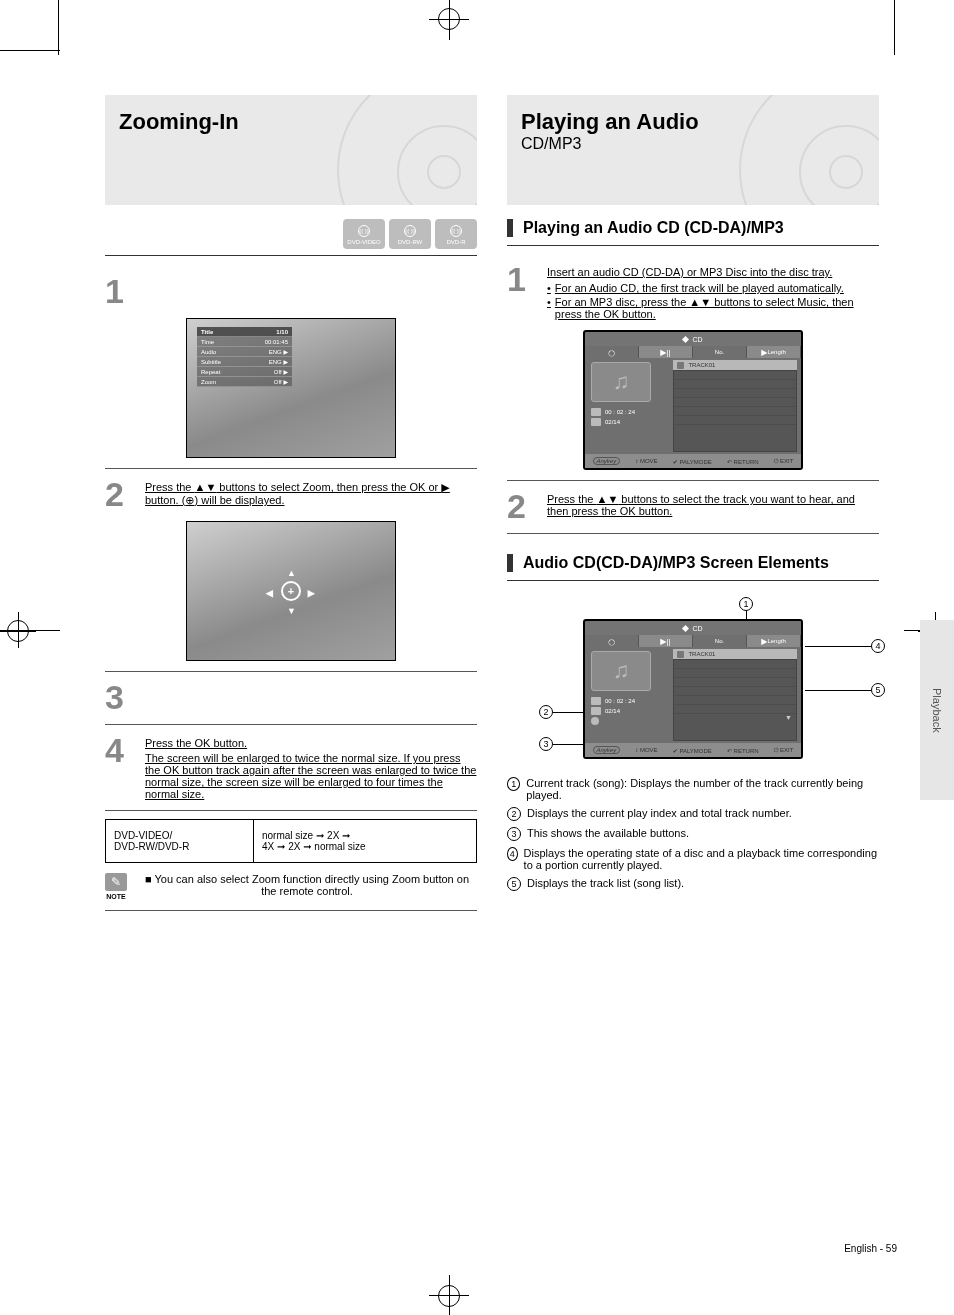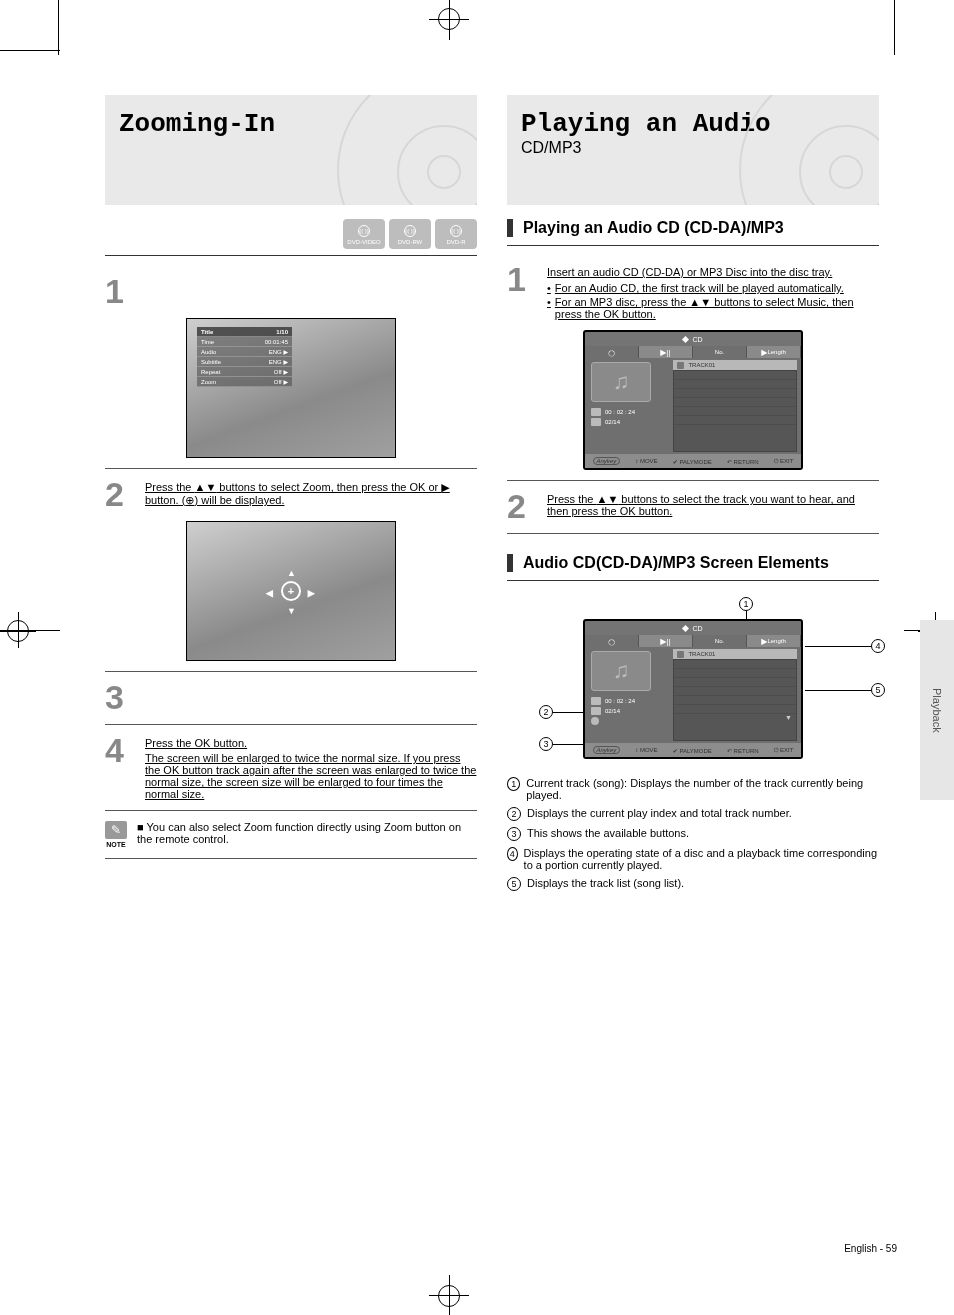--- a/index.html
+++ b/index.html
@@ -31,21 +31,21 @@
   .col { width: 50%; position: relative; }
 
   .section-header {
     background: #e9e9e9;
     height: 110px;
     position: relative;
     padding: 14px 14px;
     overflow: hidden;
     margin-bottom: 14px;
   }
-  .section-header .title1 { font-size: 26px; font-weight: bold; color:#000;font-family:Liberation Mono, monospace; }
+  .section-header .title1 { font-size: 22px; font-weight: bold; color:#000; }
   .section-header .title2 { font-size: 16px; font-weight: normal; color:#000; }
   .disc-bg {
     position: absolute;
     right: -70px; top: -30px;
     width: 210px; height: 210px;
     border: 2px solid #d6d6d6;
     border-radius: 50%;
     opacity: 0.9;
   }
   .disc-bg::before {
@@ -284,27 +284,37 @@
   <div class="step">
     <div class="step-num">4</div>
     <div class="step-body">
       <div style="margin-bottom:3px;">Press the OK button.</div>
       <div>The screen will be enlarged to twice the normal size. If you press the OK button track again after the screen was enlarged to twice the normal size, the screen size will be enlarged to four times the normal size.</div>
     </div>
   </div>
 
   <hr class="hr-thin">
 
+  <div class="info-table">
+    <div class="c1">
+      <div>DVD-VIDEO/</div>
+      <div>DVD-RW/DVD-R</div>
+    </div>
+    <div class="c2">
+      <div>normal size ➞ 2X ➞</div>
+      <div>4X ➞ 2X ➞ normal size</div>
+    </div>
+  </div>
 
   <div class="note-row">
     <div style="display:flex; flex-direction:column; align-items:center; gap:2px;">
       <div class="note-icon">✎</div>
       <div style="font-size:7px; font-weight:bold;">NOTE</div>
     </div>
-    <div style="flex:1;">■ <span>You can also select Zoom function directly using Zoom button on the remote control.</span></div>
+    <div style="flex:1;text-align:center;">■ <span>You can also select Zoom function directly using Zoom button on the remote control.</span></div>
   </div>
   <hr class="hr-thin">
 </div>
 
 <div class="col">
   <div class="section-header">
     <div class="disc-bg"></div>
     <div class="title1">Playing an Audio</div>
     <div class="title2">CD/MP3</div>
   </div>

